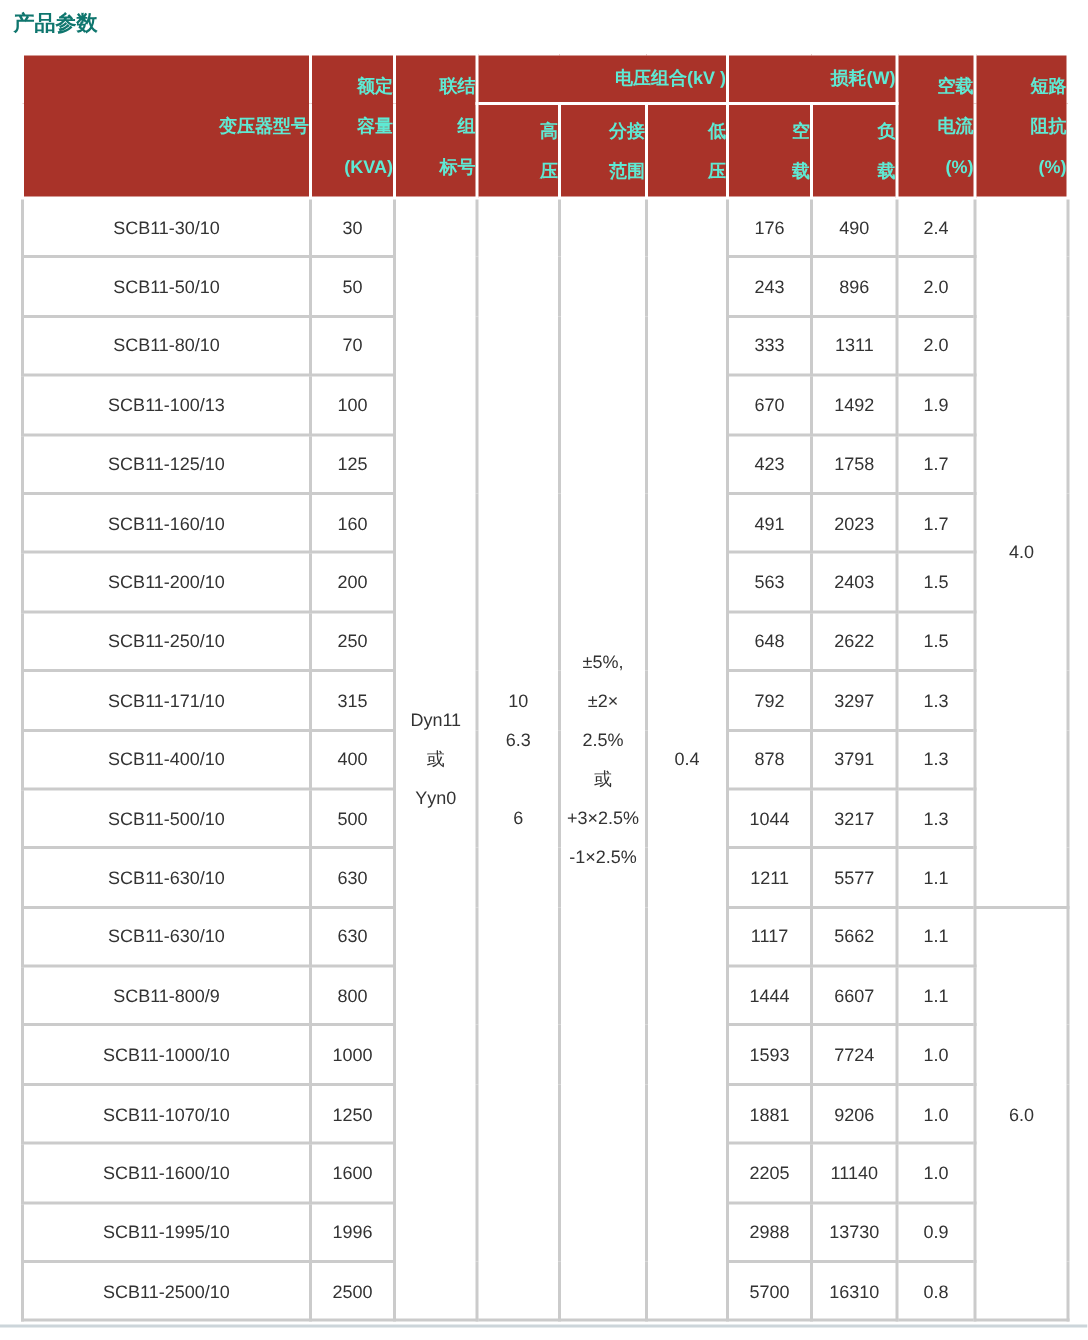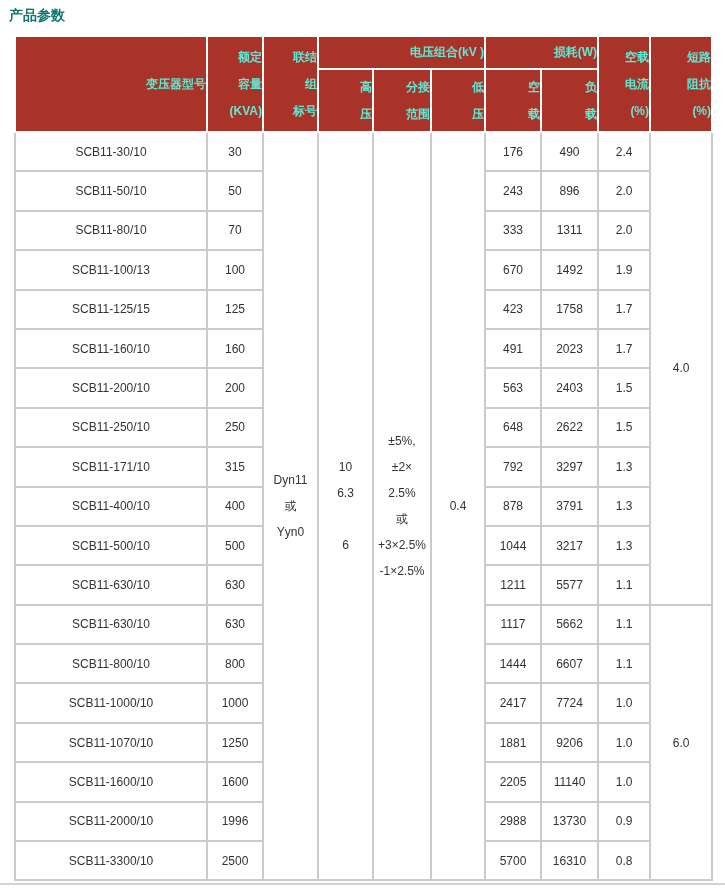--- a/index.html
+++ b/index.html
@@ -122,21 +122,21 @@
         <td class="c">2.0</td>
       </tr>
       <tr class="data-row">
         <td class="c">SCB11-100/13</td>
         <td class="c">100</td>
         <td class="c">670</td>
         <td class="c">1492</td>
         <td class="c">1.9</td>
       </tr>
       <tr class="data-row">
-        <td class="c">SCB11-125/15</td>
+        <td class="c">SCB11-125/10</td>
         <td class="c">125</td>
         <td class="c">423</td>
         <td class="c">1758</td>
         <td class="c">1.7</td>
       </tr>
       <tr class="data-row">
         <td class="c">SCB11-160/10</td>
         <td class="c">160</td>
         <td class="c">491</td>
         <td class="c">2023</td>
@@ -186,56 +186,56 @@
       </tr>
       <tr class="data-row">
         <td class="c">SCB11-630/10</td>
         <td class="c">630</td>
         <td class="c">1117</td>
         <td class="c">5662</td>
         <td class="c">1.1</td>
         <td rowspan="7">6.0</td>
       </tr>
       <tr class="data-row">
-        <td class="c">SCB11-800/10</td>
+        <td class="c">SCB11-800/9</td>
         <td class="c">800</td>
         <td class="c">1444</td>
         <td class="c">6607</td>
         <td class="c">1.1</td>
       </tr>
       <tr class="data-row">
         <td class="c">SCB11-1000/10</td>
         <td class="c">1000</td>
-        <td class="c">2417</td>
+        <td class="c">1593</td>
         <td class="c">7724</td>
         <td class="c">1.0</td>
       </tr>
       <tr class="data-row">
         <td class="c">SCB11-1070/10</td>
         <td class="c">1250</td>
         <td class="c">1881</td>
         <td class="c">9206</td>
         <td class="c">1.0</td>
       </tr>
       <tr class="data-row">
         <td class="c">SCB11-1600/10</td>
         <td class="c">1600</td>
         <td class="c">2205</td>
         <td class="c">11140</td>
         <td class="c">1.0</td>
       </tr>
       <tr class="data-row">
-        <td class="c">SCB11-2000/10</td>
+        <td class="c">SCB11-1995/10</td>
         <td class="c">1996</td>
         <td class="c">2988</td>
         <td class="c">13730</td>
         <td class="c">0.9</td>
       </tr>
       <tr class="data-row">
-        <td class="c hl">SCB11-3300/10</td>
+        <td class="c hl">SCB11-2500/10</td>
         <td class="c hl">2500</td>
         <td class="c hl">5700</td>
         <td class="c hl">16310</td>
         <td class="c hl">0.8</td>
       </tr>
     </tbody>
 </table>
 
 <div class="bottom-divider"></div>
 

